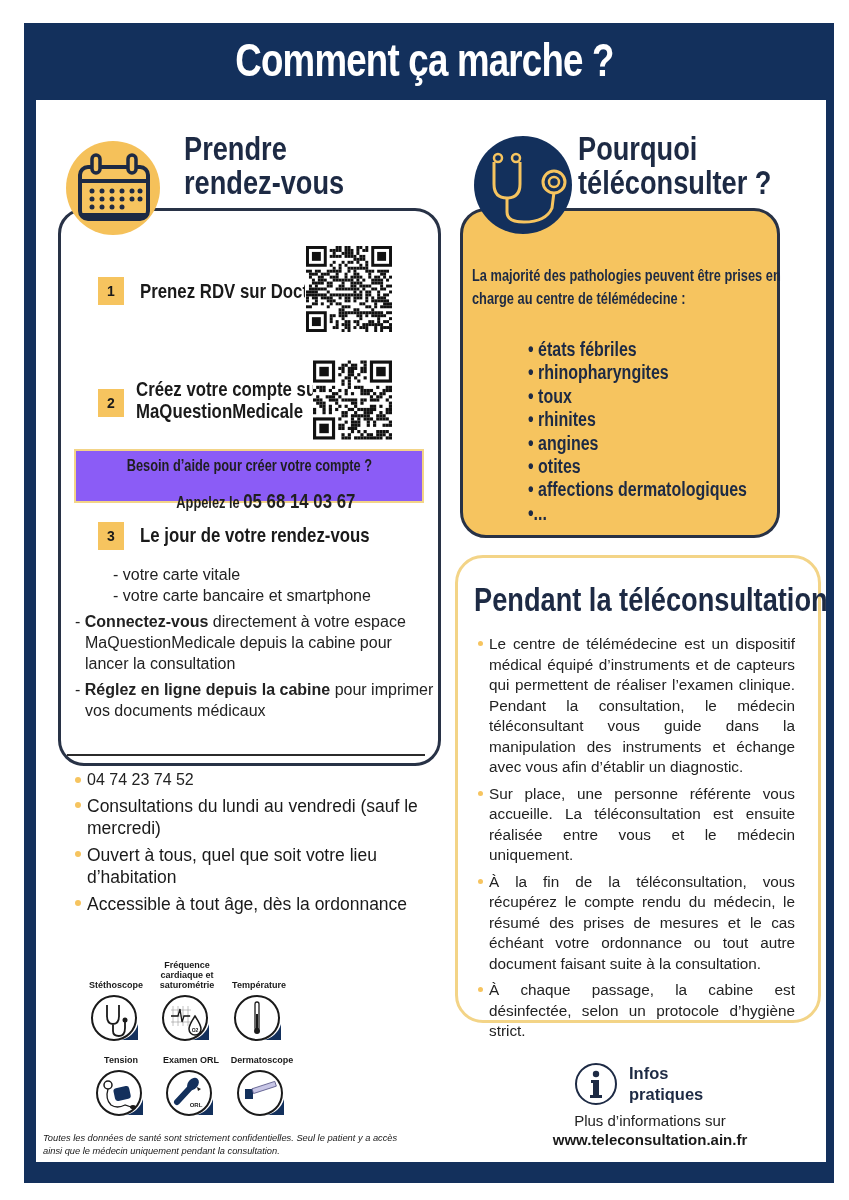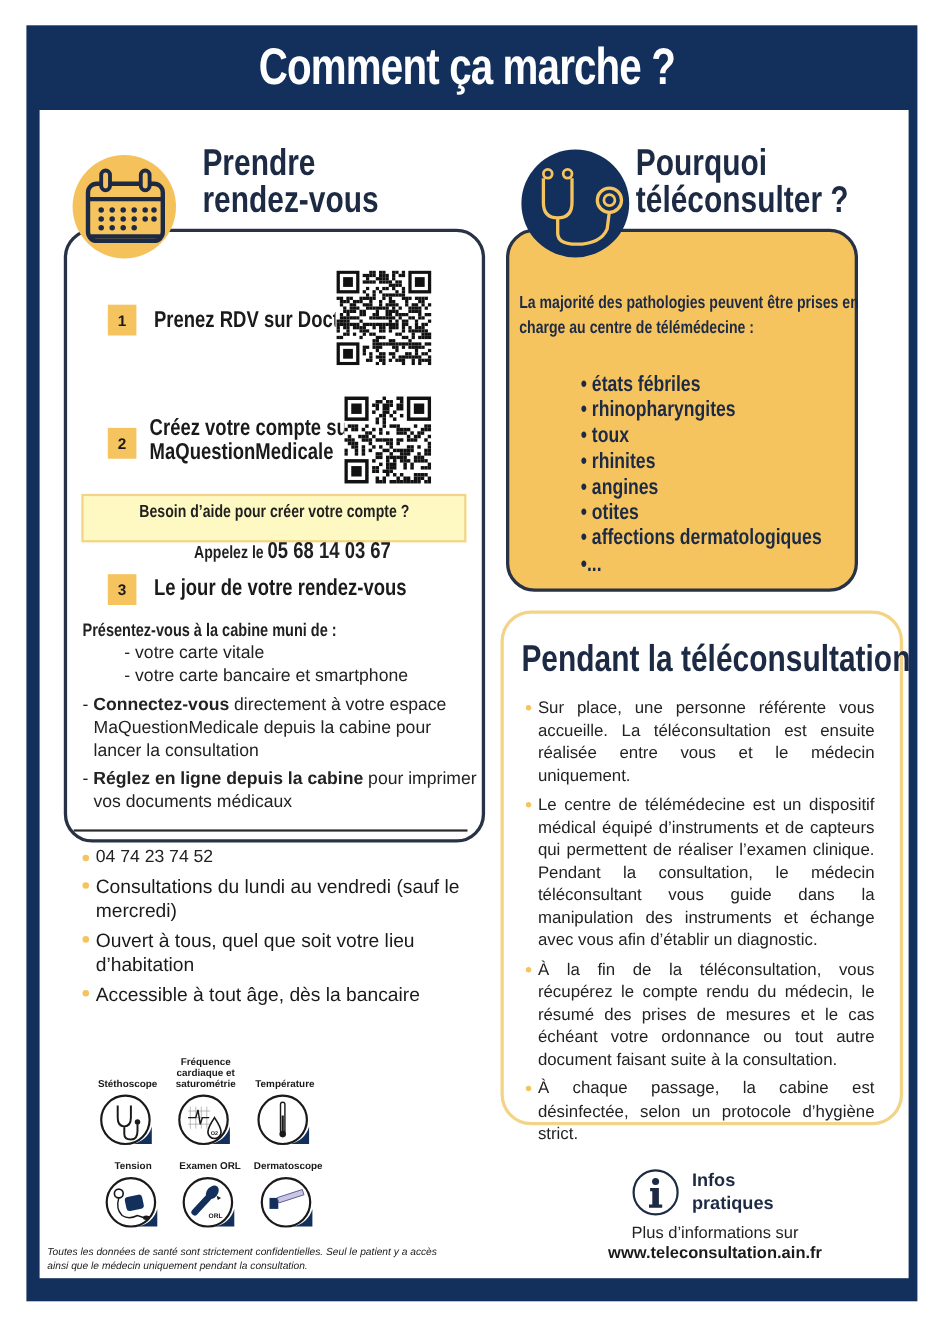--- a/index.html
+++ b/index.html
@@ -19,21 +19,21 @@
   .left-box { position: absolute; left: 58px; top: 208px; width: 383px; height: 558px;
     border: 3px solid #283246; border-radius: 26px; background: #ffffff; }
   .cal-badge { position: absolute; left: 66px; top: 141px; width: 94px; height: 94px; border-radius: 50%; background: #f5c15a; }
   .section-title { position: absolute; color: #1d2a44; font-size: 34px; line-height: 34px; }
 
   .step-num { position: absolute; width: 26px; height: 28px; background: #f6c45f; color: #1a1a1a;
     font-weight: bold; font-size: 14px; text-align: center; line-height: 28px; }
   .step-text { position: absolute; font-size: 21px; line-height: 22px; color: #1a1a1a; }
   .qr { position: absolute; background: #fff; }
 
-  .help-box { position: absolute; left: 74px; top: 449px; width: 350px; height: 44px; border: 2px solid #f3d487; background: #fef9c3; text-align: center; }
+  .help-box { position: absolute; left: 74px; top: 449px; width: 350px; height: 54px; border: 2px solid #f3d487; background: #8b5cf6; text-align: center; }
   .help-line1 { font-size: 16px; margin-top: 6px; }
   .help-line2 { font-size: 16px; margin-top: 14px; padding-left: 34px; }
   .help-phone { font-size: 21px; }
 
   .present-block { position: absolute; left: 75px; top: 564px; width: 360px; }
   .present-title { font-size: 16.5px; }
   .indent { margin-left: 38px; font-size: 16px; line-height: 21px; color: #222; font-family: "Liberation Sans", sans-serif; }
   .dash-item { font-size: 16px; line-height: 21px; color: #222; margin-top: 5px; padding-left: 10px; text-indent: -10px; }
   .dash-item b { font-weight: bold; }
 
@@ -704,21 +704,20 @@
     </span>
   </div>
 </div>
 
 <div class="step-num" style="left:98px; top:522px;">3</div>
 <div class="step-text" style="left:140px; top:524px;">
   <span class="condensed">Le jour de votre rendez-vous</span>
 </div>
 
 <div class="present-block">
-  <div class="present-title"><span class="condensed">Présentez-vous à la cabine muni de :</span></div>
   <div class="indent">- votre carte vitale</div>
   <div class="indent">- votre carte bancaire et smartphone</div>
   <div class="dash-item">
     <span>- </span><b>Connectez-vous</b><span> directement à votre espace MaQuestionMedicale depuis la cabine pour lancer la consultation</span>
   </div>
   <div class="dash-item">
     <span>- </span><b>Réglez en ligne depuis la cabine</b><span> pour imprimer vos documents médicaux</span>
   </div>
 </div>
 
@@ -732,21 +731,21 @@
   <div class="yb-item">
     <span class="yb-dot"></span>
     <div class="yb-bold">Consultations du lundi au vendredi (sauf le mercredi)</div>
   </div>
   <div class="yb-item">
     <span class="yb-dot"></span>
     <div class="yb-bold">Ouvert à tous, quel que soit votre lieu d’habitation</div>
   </div>
   <div class="yb-item">
     <span class="yb-dot"></span>
-    <div class="yb-bold">Accessible à tout âge, dès la bancaire</div>
+    <div class="yb-bold">Accessible à tout âge, dès la ordonnance</div>
   </div>
 </div>
 
 <div class="equip" style="left:75px; top:968px;">
   <div class="equip-label">Stéthoscope</div>
   <div class="equip-icon">
     <svg width="52" height="52" viewBox="0 0 52 52">
         <path d="M30 46 A22 22 0 0 0 48 30 L48 46 Z" fill="#13305c"></path>
         <circle cx="24" cy="24" r="22" fill="#fff" stroke="#1a1a1a" stroke-width="2"></circle>
         <path d="M17 11 L17 22 Q17 30 23 30 Q29 30 29 22 L29 11 M23 30 L23 37 Q23 42 29 42 Q35 42 35 34 L35 28" fill="none" stroke="#1a1a1a" stroke-width="1.8"></path>
@@ -854,22 +853,22 @@
   <div class="path-item"><span class="condensed">• <span>otites</span></span></div>
   <div class="path-item"><span class="condensed">• <span>affections dermatologiques</span></span></div>
   <div class="path-item"><span class="condensed">•<span>...</span></span></div>
 </div>
 
 <div class="pendant-box"></div>
 <div class="pendant-title">
   <span class="condensed">Pendant la téléconsultation</span>
 </div>
 <div class="pendant-list">
+  <div class="pl-item"><span class="pl-dot"></span><span>Le centre de télémédecine est un dispositif médical équipé d’instruments et de capteurs qui permettent de réaliser l’examen clinique. Pendant la consultation, le médecin téléconsultant vous guide dans la manipulation des instruments et échange avec vous afin d’établir un diagnostic.</span></div>
   <div class="pl-item"><span class="pl-dot"></span><span>Sur place, une personne référente vous accueille. La téléconsultation est ensuite réalisée entre vous et le médecin uniquement.</span></div>
-  <div class="pl-item"><span class="pl-dot"></span><span>Le centre de télémédecine est un dispositif médical équipé d’instruments et de capteurs qui permettent de réaliser l’examen clinique. Pendant la consultation, le médecin téléconsultant vous guide dans la manipulation des instruments et échange avec vous afin d’établir un diagnostic.</span></div>
   <div class="pl-item"><span class="pl-dot"></span><span>À la fin de la téléconsultation, vous récupérez le compte rendu du médecin, le résumé des prises de mesures et le cas échéant votre ordonnance ou tout autre document faisant suite à la consultation.</span></div>
   <div class="pl-item"><span class="pl-dot"></span><span>À chaque passage, la cabine est désinfectée, selon un protocole d’hygiène strict.</span></div>
 </div>
 
 <div class="infos">
   <div class="infos-icon">
     <svg width="38" height="38" viewBox="0 0 38 38">
         <circle cx="19" cy="9" r="3.2" fill="#1d2a44"></circle>
         <path d="M14 15 L22 15 L22 30 L25 30 L25 33 L13 33 L13 30 L16 30 L16 18 L14 18 Z" fill="#1d2a44"></path>
       </svg>

